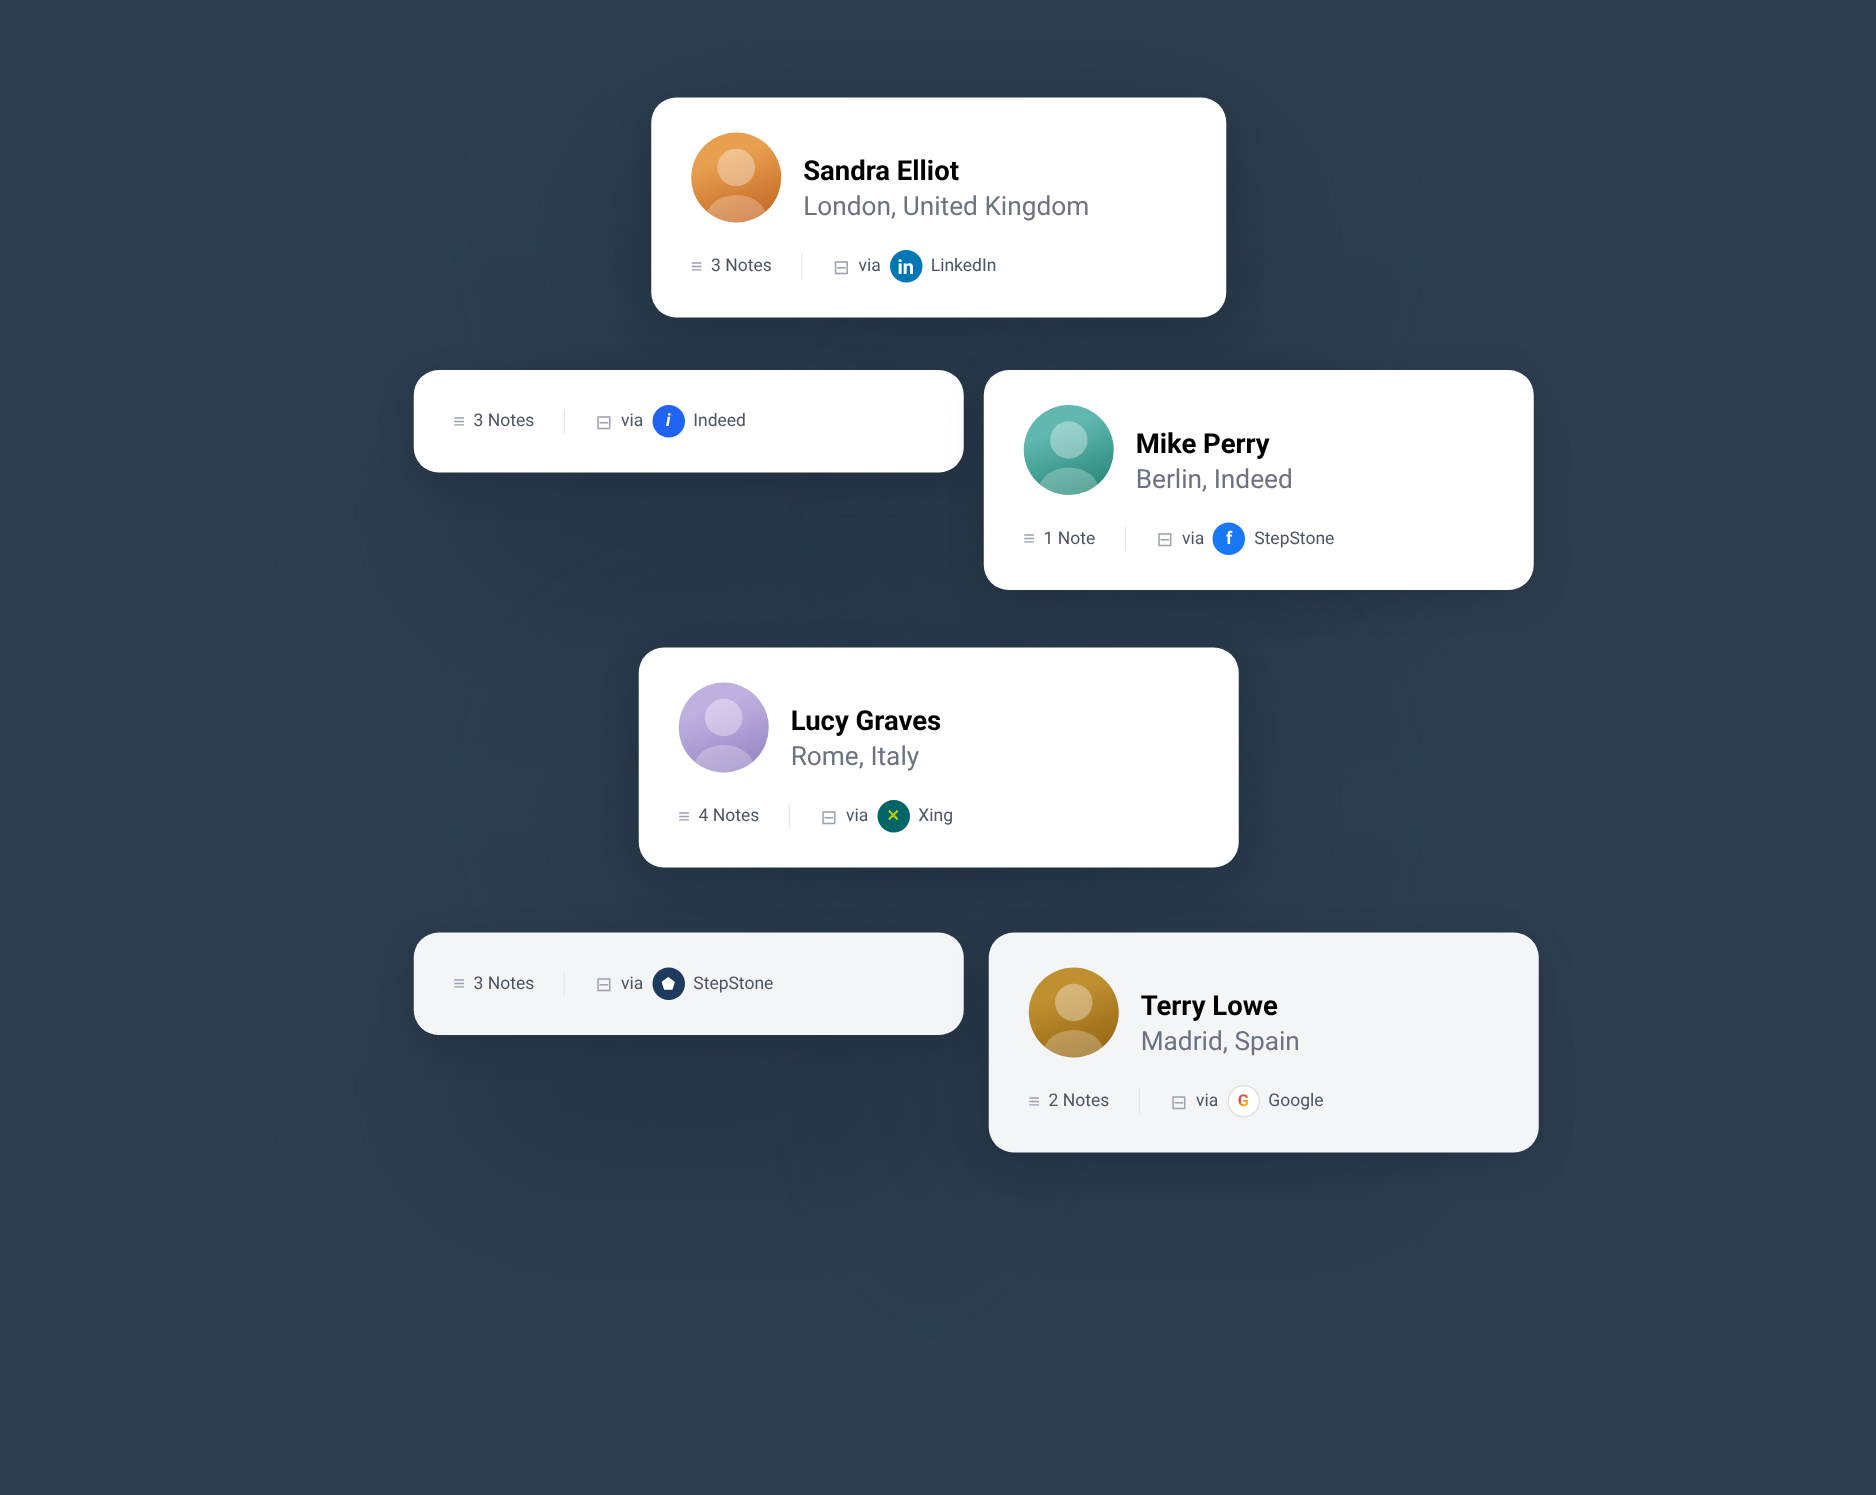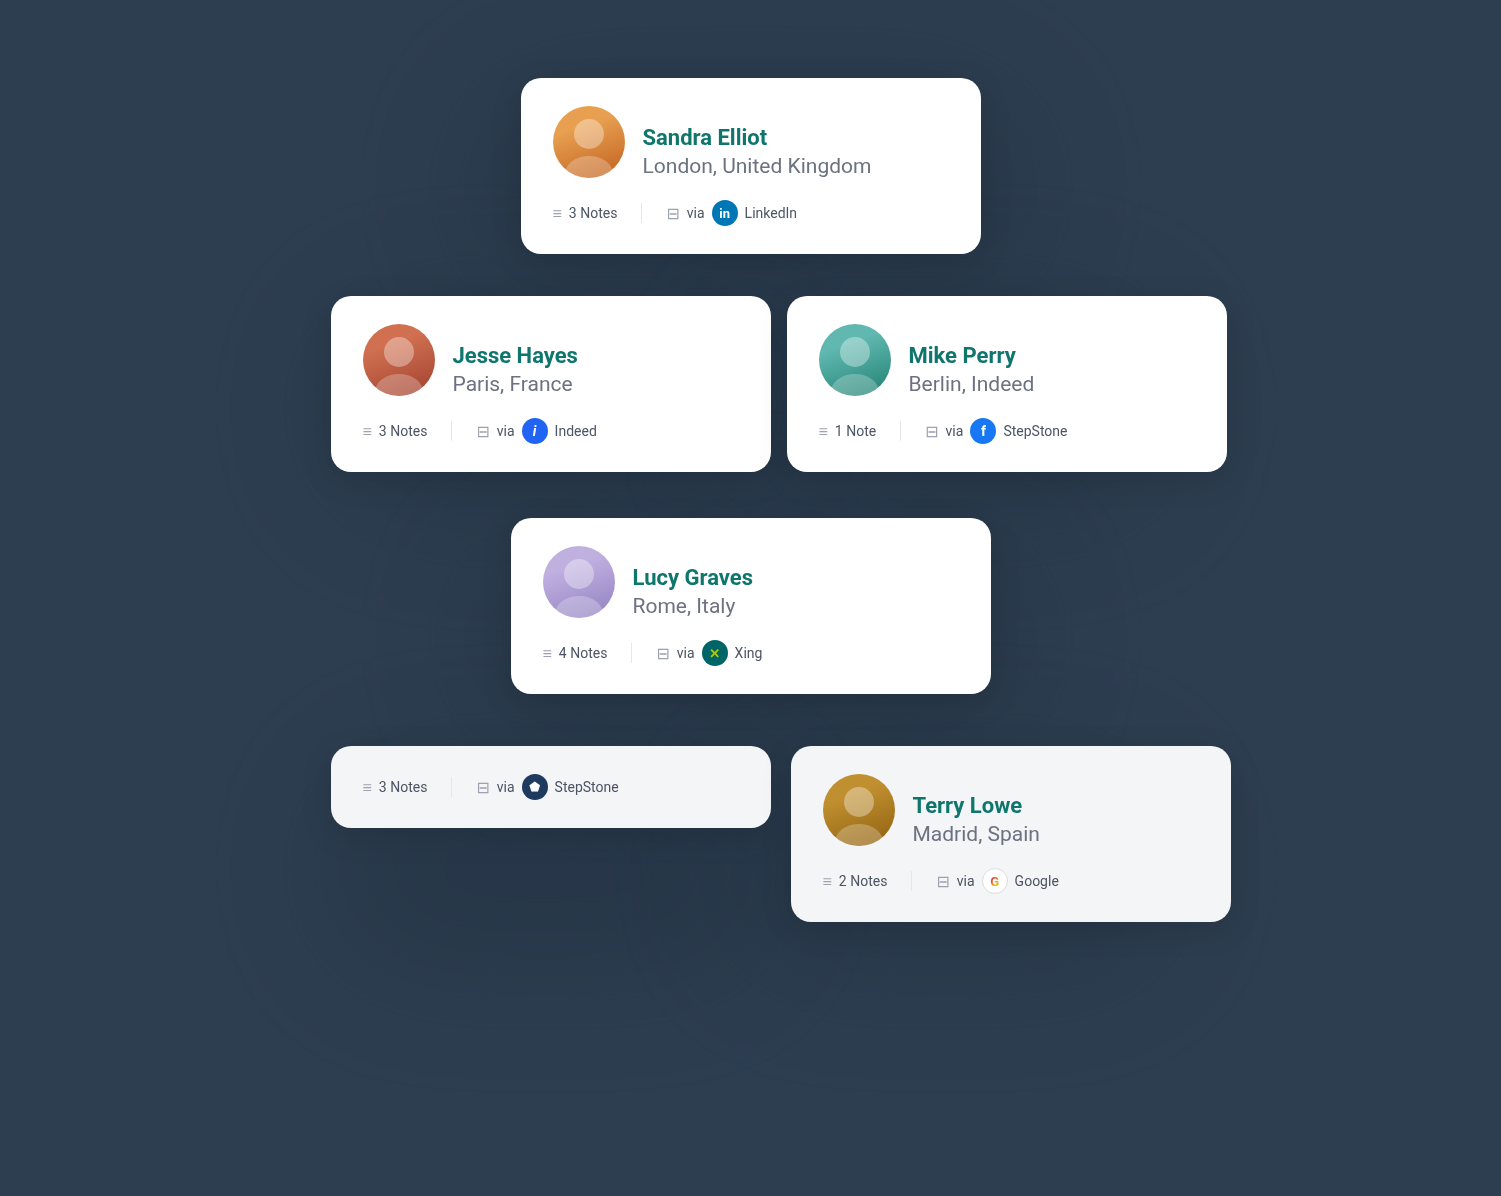--- a/index.html
+++ b/index.html
@@ -134,21 +134,21 @@
       display: flex;
       align-items: center;
       gap: 18px;
       margin-bottom: 22px;
     }
 
     .card-info {}
     .card-name {
       font-size: 22px;
       font-weight: 700;
-      color: #0f766e;
+      color: #000000;
       line-height: 1.2;
       margin-top: 19px;
     }
     .card-location {
       font-size: 21px;
       color: #6b7280;
       margin-top: 3px;
     }
 
     .card-footer {
@@ -265,39 +265,27 @@
     </div>
     <div class="card-footer">
       <div class="footer-item">
         <span class="footer-icon">≡</span>
         <span>3 Notes</span>
       </div>
       <div class="divider"></div>
       <div class="footer-item">
         <span class="footer-icon">⊟</span>
         <span>via</span>
-        <span class="via-icon via-linkedin" style="font-size:13px;font-weight:700;">in</span>
+        <span class="via-icon via-linkedin" style="font-size:16px;font-weight:700;">in</span>
         <span>LinkedIn</span>
       </div>
     </div>
   </div>
 
   <div class="card card-mid-left">
-    <div class="card-header">
-      <div class="photo-avatar avatar-jesse-bg">
-        <svg viewBox="0 0 72 72" xmlns="http://www.w3.org/2000/svg" width="72" height="72">
-          <circle cx="36" cy="28" r="15" fill="rgba(255,255,255,0.35)"></circle>
-          <ellipse cx="36" cy="68" rx="24" ry="18" fill="rgba(255,255,255,0.25)"></ellipse>
-        </svg>
-      </div>
-      <div class="card-info">
-        <div class="card-name">Jesse Hayes</div>
-        <div class="card-location">Paris, France</div>
-      </div>
-    </div>
     <div class="card-footer">
       <div class="footer-item">
         <span class="footer-icon">≡</span>
         <span>3 Notes</span>
       </div>
       <div class="divider"></div>
       <div class="footer-item">
         <span class="footer-icon">⊟</span>
         <span>via</span>
         <span class="via-icon via-indeed">

